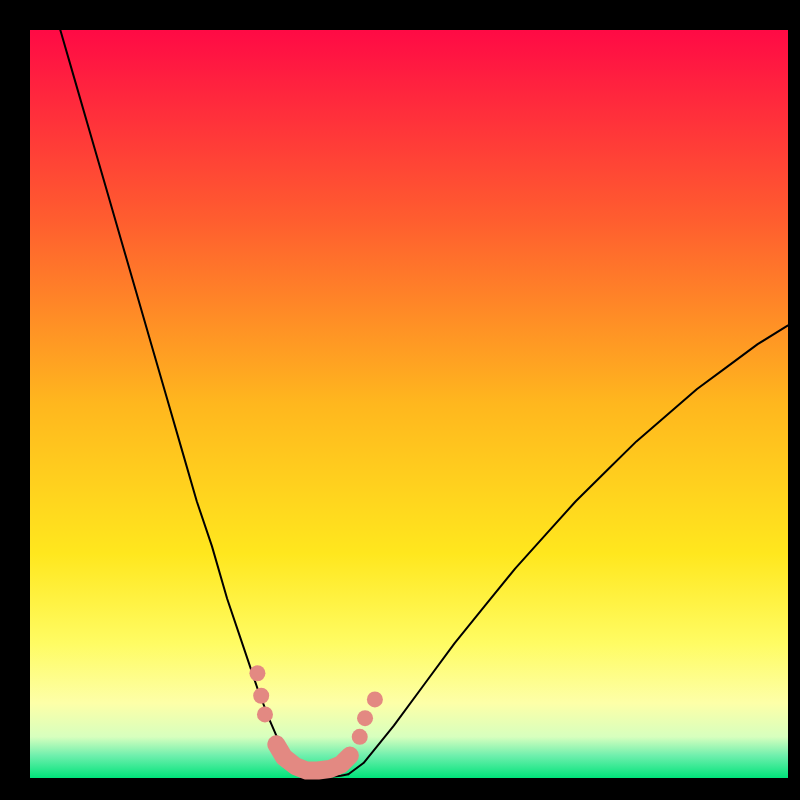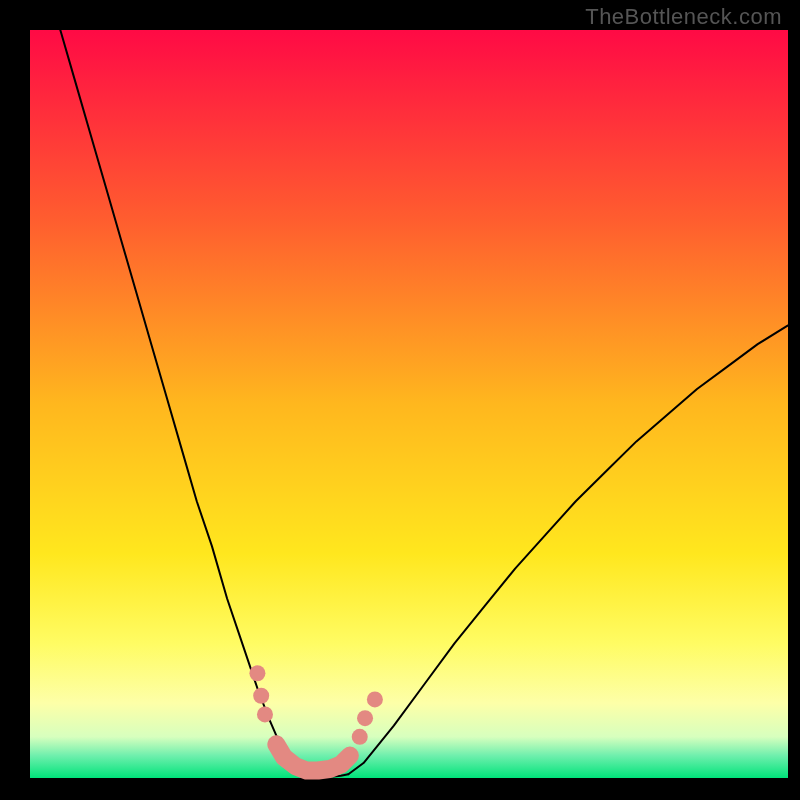--- a/index.html
+++ b/index.html
@@ -33,21 +33,20 @@
     left: 0;
     width: 800px;
     height: 800px;
     display: block;
   }
 </style>
 </head>
 <body>
 
 <div class="frame">
-  <div class="watermark">TheBottleneck.com</div>
 
   <svg class="chart" viewBox="0 0 800 800" preserveAspectRatio="none">
     <defs>
       <linearGradient id="bg-grad" x1="0" y1="0" x2="0" y2="1">
           <stop offset="0.00%" stop-color="#ff0a45"></stop>
           <stop offset="25.00%" stop-color="#ff5c2f"></stop>
           <stop offset="50.00%" stop-color="#ffb71e"></stop>
           <stop offset="70.00%" stop-color="#ffe71e"></stop>
           <stop offset="82.00%" stop-color="#fffc63"></stop>
           <stop offset="90.00%" stop-color="#fdffa8"></stop>

